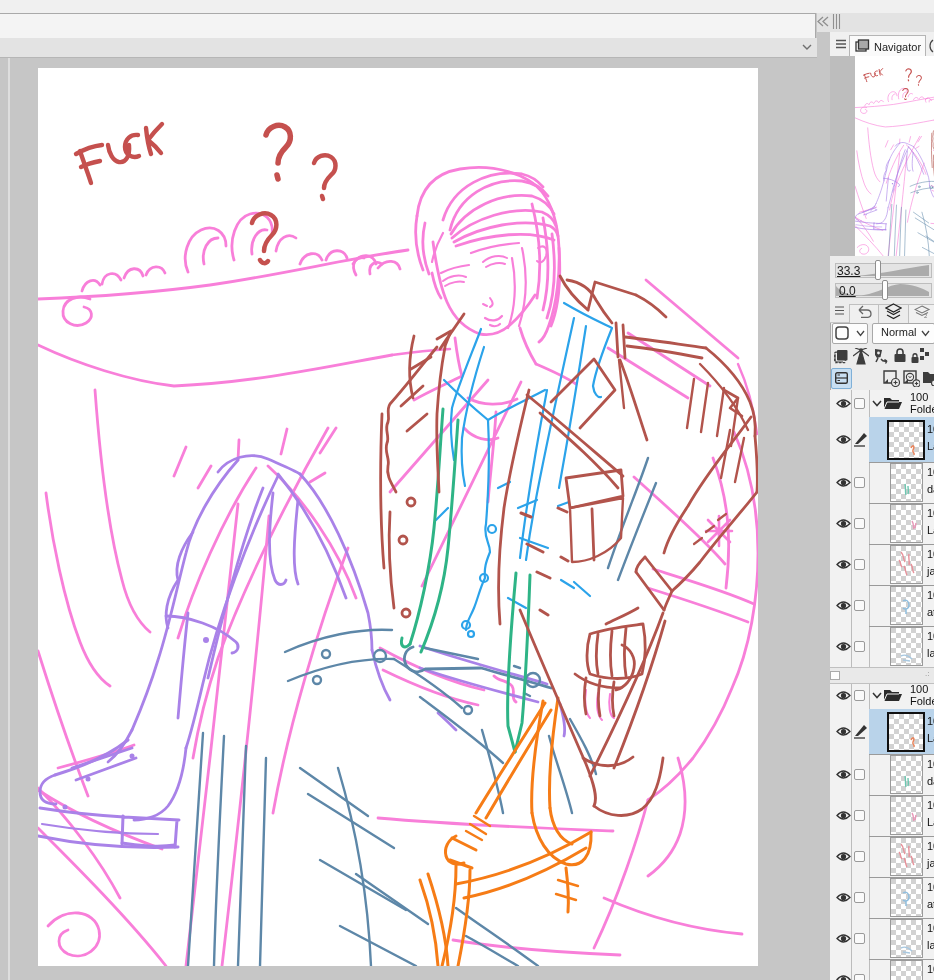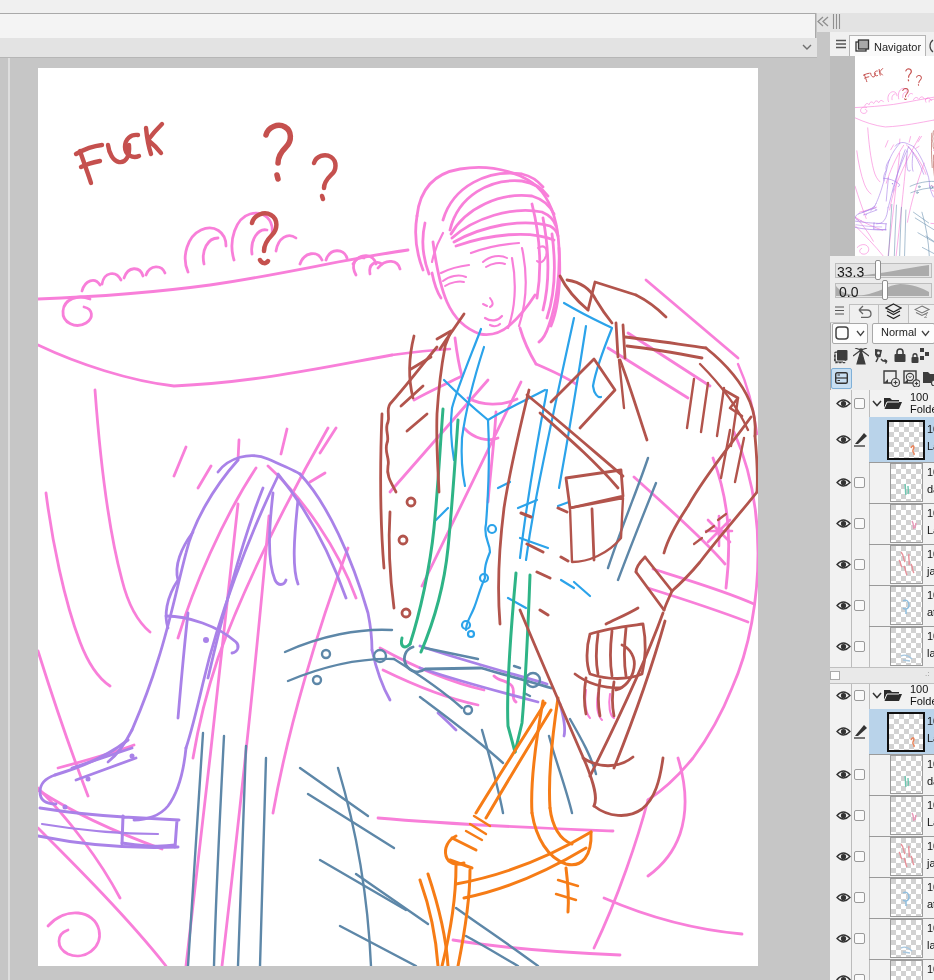--- a/index.html
+++ b/index.html
@@ -12,21 +12,21 @@
   #canvasarea{left:0;top:58px;width:830px;height:922px;background:#c6c6c6;}
   #lefthl{left:8px;top:58px;width:2px;height:922px;background:#dedede;}
   #canvas{left:38px;top:68px;width:720px;height:898px;background:#ffffff;}
   #rpanel{left:830px;top:32px;width:104px;height:948px;background:#ececec;border-left:1px solid #aaaaaa;}
   #navtabs{left:830px;top:32px;width:104px;height:24px;background:#f0f0f0;border-bottom:1px solid #bbb;}
   #navtab{left:849px;top:35px;width:76px;height:21px;background:#fafafa;border:1px solid #b5b5b5;border-bottom:none;font-size:11px;color:#222;}
   #navgray{left:830px;top:56px;width:25px;height:200px;background:#bdbdbd;}
   #navthumb{left:855px;top:56px;width:79px;height:200px;background:#fff;overflow:hidden;}
   #sliders{left:830px;top:256px;width:104px;height:46px;background:#ececec;border-bottom:1px solid #c2c2c2;}
   .srow{position:absolute;left:835px;width:95px;height:13px;background:#e4e4e4;border:1px solid #bdbdbd;}
-  .sval{position:absolute;font-size:14px;color:#1a1a1a;}
+  .sval{position:absolute;font-size:12px;color:#1a1a1a;text-decoration:underline;}
   .shandle{position:absolute;width:4px;height:18px;background:#fff;border:1px solid #8f8f8f;border-radius:2px;z-index:3;}
   #laytabs{left:830px;top:302px;width:104px;height:20px;background:#ececec;border-bottom:1px solid #c6c6c6;}
   .ltab{position:absolute;top:304px;height:18px;background:#f0f0f0;border:1px solid #c0c0c0;border-bottom:none;}
   #blendrow{left:830px;top:322px;width:104px;height:24px;}
   .ddl{position:absolute;background:#fdfdfd;border:1px solid #a8a8a8;border-radius:2px;height:19px;}
   #lockrow{left:830px;top:346px;width:104px;height:22px;}
   #hdrrow{left:830px;top:368px;width:104px;height:22px;}
   #laylist{left:830px;top:390px;width:104px;height:590px;background:#f2f2f2;}
   .lsep{position:absolute;left:869px;width:65px;height:1px;background:#9a9a9a;}
   .vline{position:absolute;width:1px;background:#bcbcbc;}

